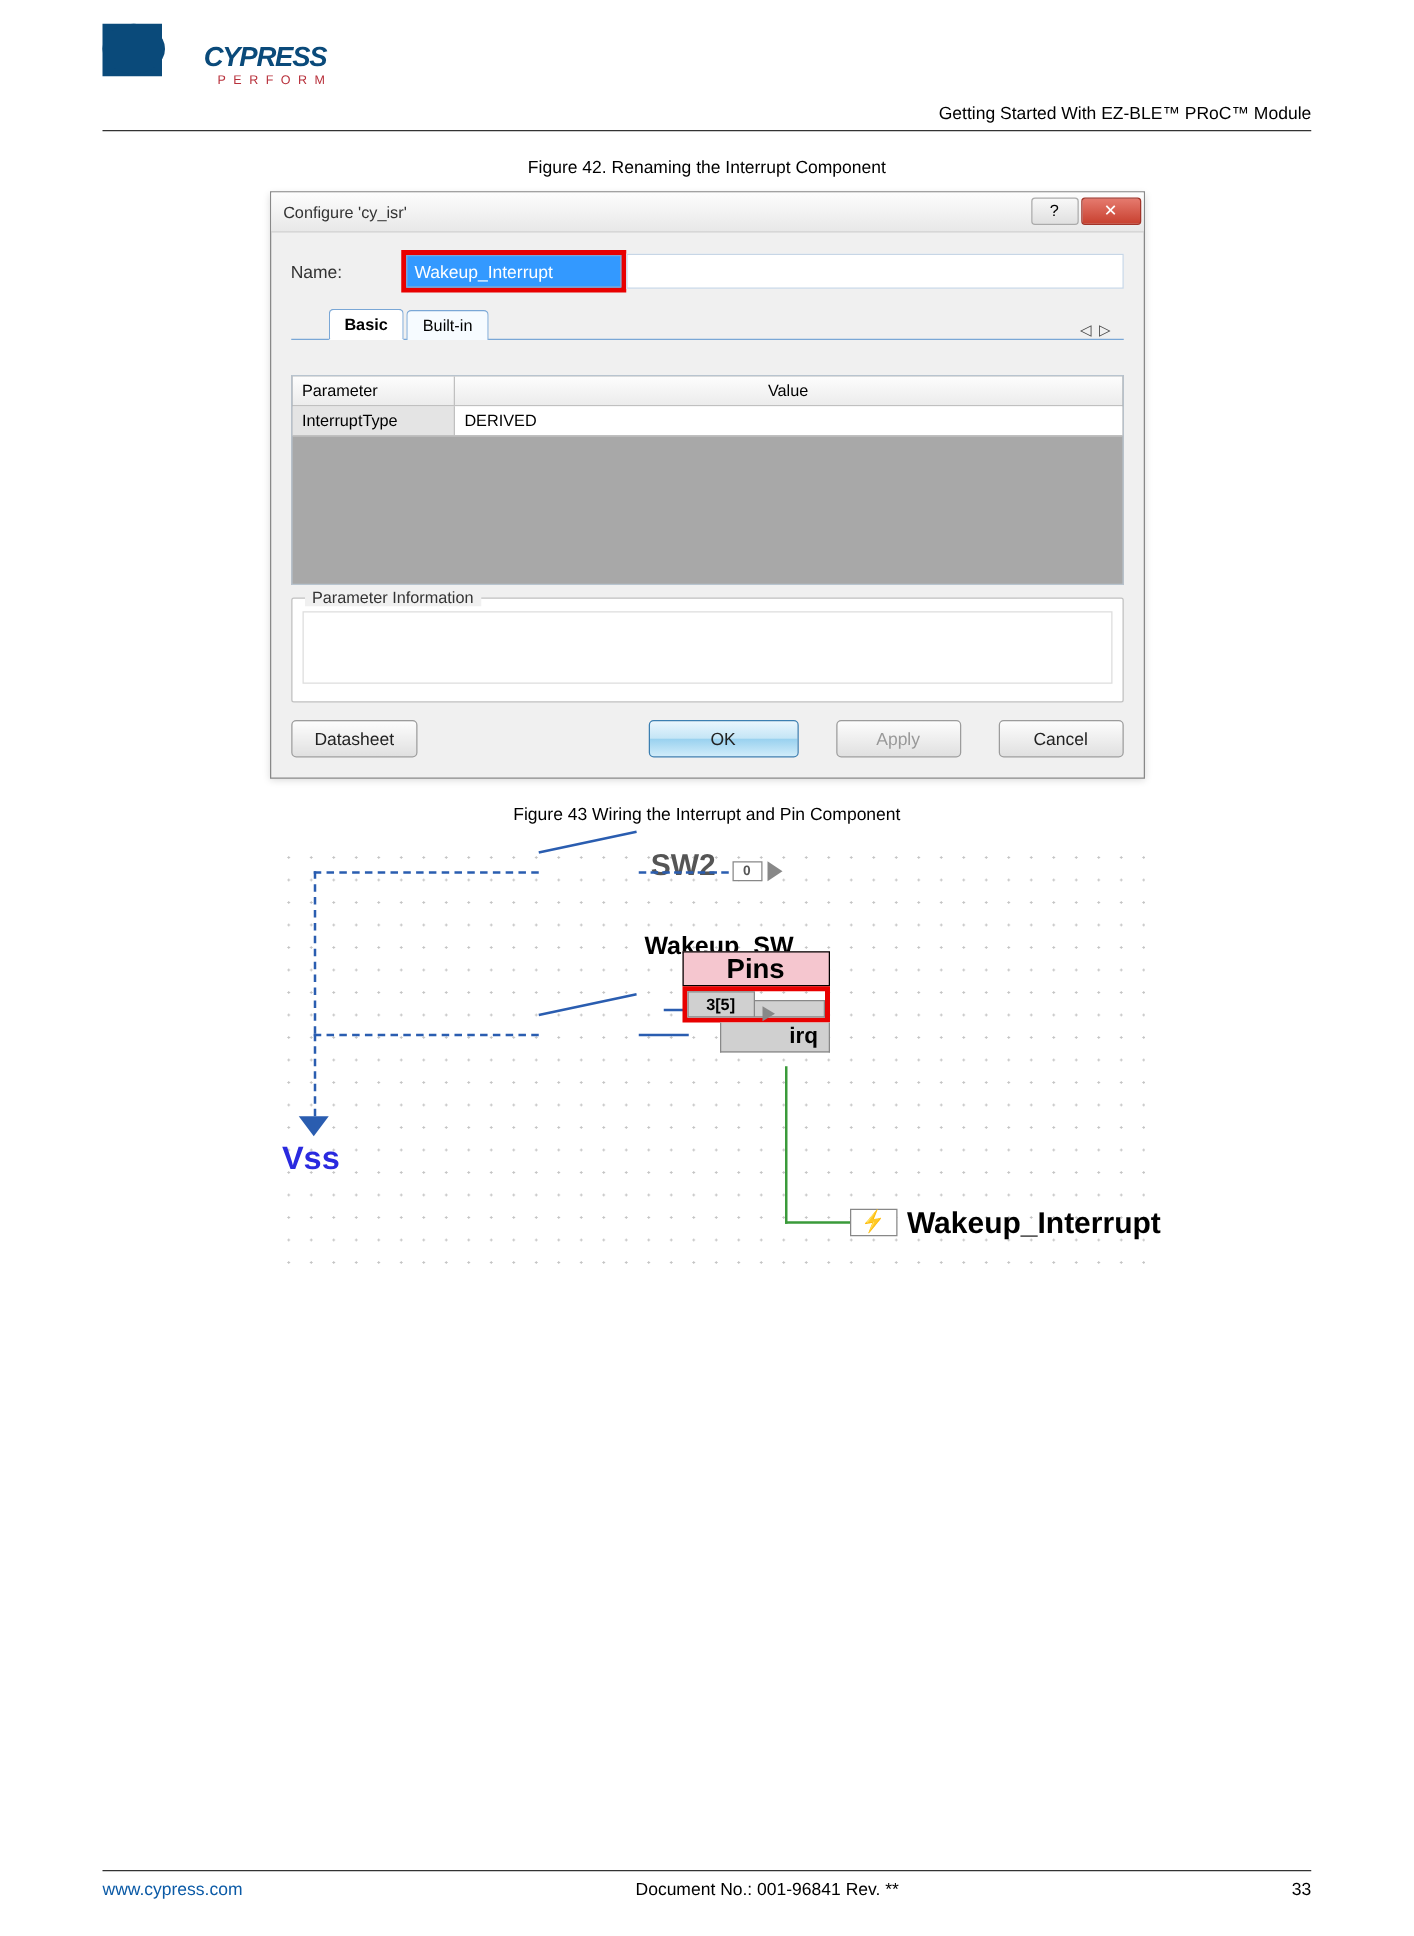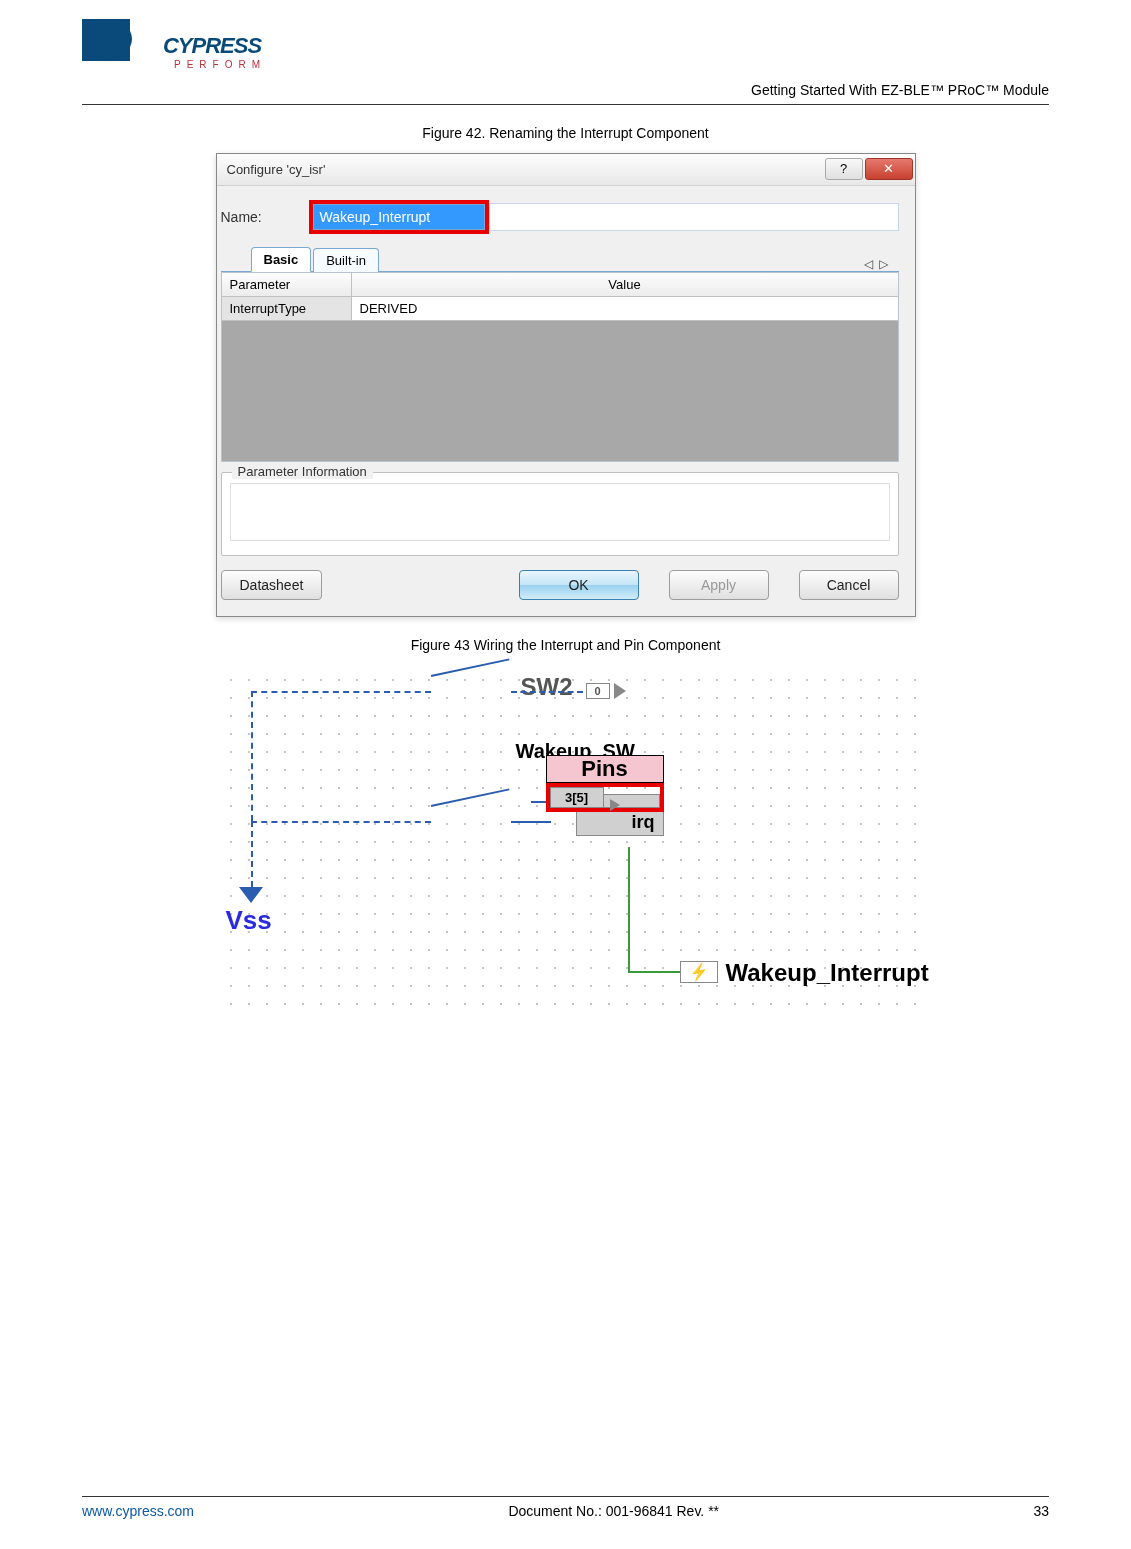--- a/index.html
+++ b/index.html
@@ -74,21 +74,21 @@
       font-size: 13px;
       margin-right: 2px;
       border-radius: 3px;
     }
     .tbtn.close {
       background: linear-gradient(#e57a6e, #c8402f);
       color: #fff;
       width: 48px;
       border-color: #a23328;
     }
-    .dialog-body { padding: 14px 16px 16px 4px; }
+    .dialog-body { padding: 14px 16px 16px 16px; }
     .name-row { display: flex; align-items: center; margin-bottom: 12px; }
     .name-label { font-size: 14px; color: #333; width: 88px; }
     .name-field-wrap {
       border: 4px solid #e80000;
       padding: 0;
       width: 180px;
     }
     .name-field {
       background: #3399ff;
       color: #fff;
@@ -130,22 +130,23 @@
     }
     .tab-nav {
       margin-left: auto;
       margin-right: 10px;
       display: flex; gap: 6px;
       font-size: 12px; color: #444;
     }
     .grid-wrap {
       border: 1px solid #b8c4cf;
       background: #a8a8a8;
-      height: 190px;
+      height: 168px;
       overflow: hidden;
+      margin-top: 28px;
     }
     .grid-header {
       display: flex;
       background: linear-gradient(#fdfdfd, #ececec);
       border-bottom: 1px solid #c0c0c0;
       font-size: 13px;
     }
     .gh-param { width: 130px; padding: 4px 8px; border-right: 1px solid #c0c0c0; }
     .gh-value { flex: 1; text-align: center; padding: 4px 8px; }
     .grid-row {

